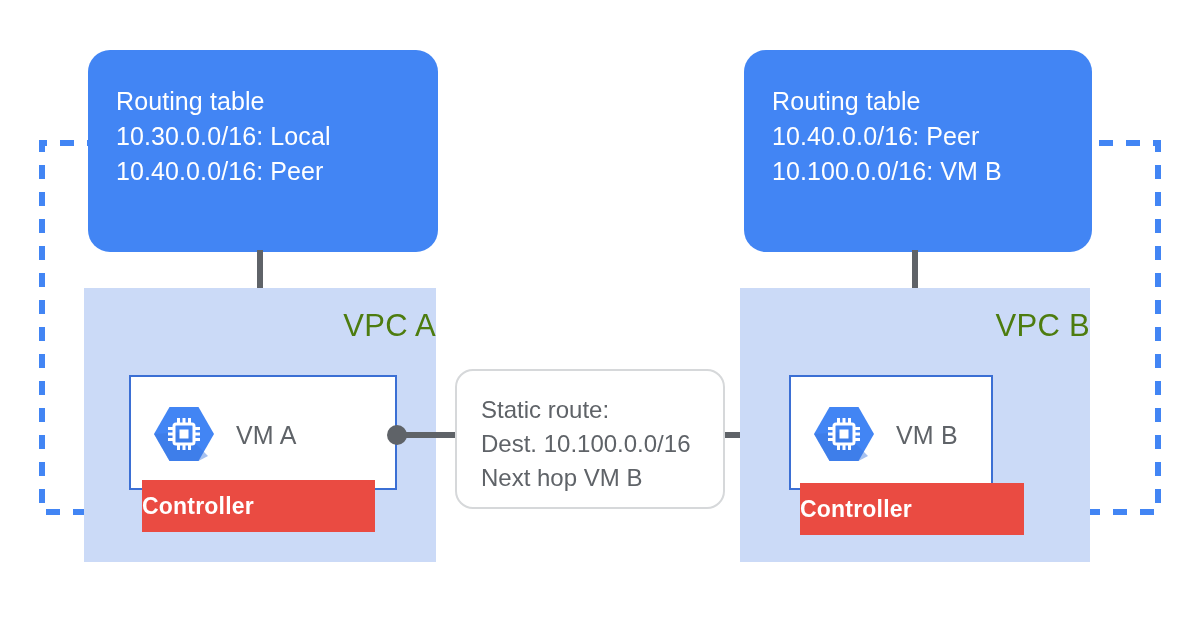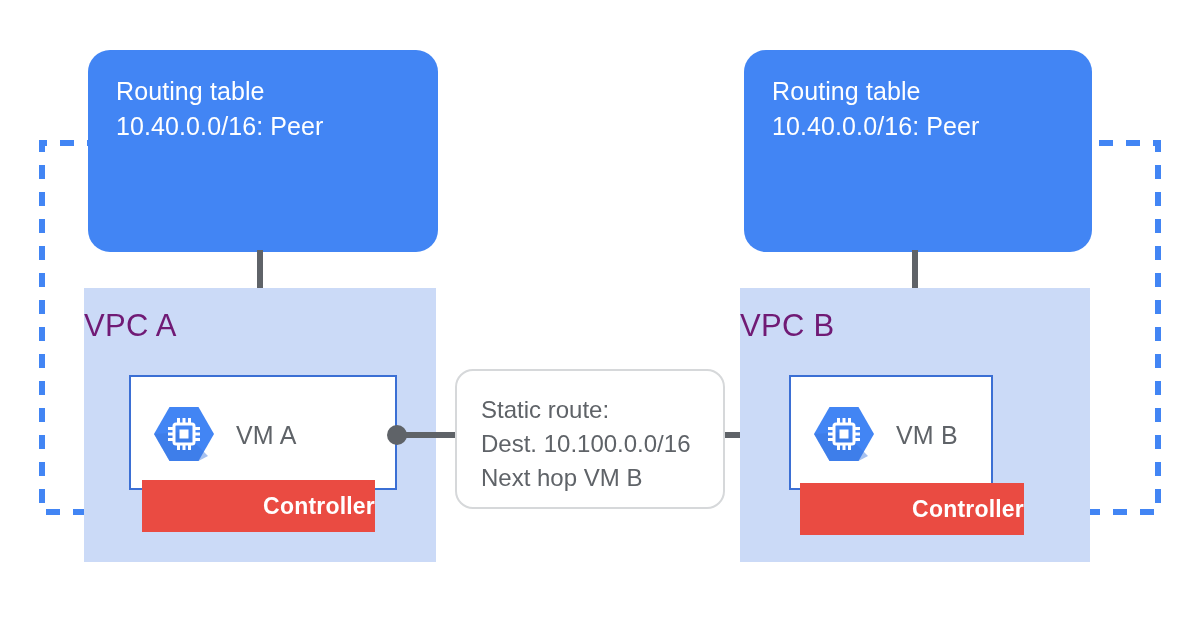--- a/index.html
+++ b/index.html
@@ -19,38 +19,38 @@
     overflow: hidden;
   }
   .abs { position: absolute; }
 
   
   .routing-card {
     background: #4285F4;
     border-radius: 22px;
     color: #ffffff;
     box-sizing: border-box;
-    padding: 24px 28px 0 28px;
+    padding: 34px 28px 0 28px;
   }
   .routing-card .rt-line {
     font-size: 25px;
     line-height: 35px;
     letter-spacing: 0.1px;
     white-space: nowrap;
     color: #ffffff;
   }
 
   
   .vpc-box {
     background: #CBDAF7;
   }
   .vpc-label {
     font-size: 31px;
-    color: #701a75;
-    text-align: left;
+    color: #4d7c0f;
+    text-align: right;
     letter-spacing: 0.3px;
   }
 
   
   .vconnector {
     background: #5F6368;
     width: 6px;
   }
 
   
@@ -68,21 +68,21 @@
     width: 64px;
     height: 64px;
   }
   .vm-icon-wrap svg { display: block; }
 
   
   .controller-bar {
     background: #EA4B42;
     display: flex;
     align-items: center;
-    justify-content: flex-end;
+    justify-content: flex-start;
   }
   .controller-label {
     color: #ffffff;
     font-size: 23px;
     font-weight: bold;
     letter-spacing: 0.2px;
   }
 
   
   .static-callout {
@@ -118,20 +118,21 @@
 
   <div class="abs" style="left:980px; top:130px; width:190px; height:400px;">
     <svg class="dashed-svg" width="190" height="400" viewBox="0 0 190 400">
       <path d="M 65 13 L 178 13 L 178 382 L 95 382" fill="none" stroke="#4285F4" stroke-width="6" stroke-dasharray="14 13" stroke-linecap="butt"></path>
       <path d="M 94 366 L 65 382 L 94 398 Z" fill="#4285F4"></path>
     </svg>
   </div>
 
   <div class="abs routing-card" style="left:88px; top:50px; width:350px; height:202px;">
     <div class="rt-line">Routing table</div>
+    <div class="rt-line">10.30.0.0/16: Local</div>
     <div class="rt-line">10.40.0.0/16: Peer</div>
   </div>
 
   <div class="abs vconnector" style="left:257px; top:250px; height:40px;"></div>
 
   <div class="abs vpc-box" style="left:84px; top:288px; width:352px; height:274px;">
     <div class="vpc-label abs" style="left:0; top:20px; width:352px;">VPC A</div>
   </div>
 
   <div class="abs vm-box" style="left:129px; top:375px; width:268px; height:115px;padding-left:6px;">
@@ -174,20 +175,21 @@
 
   <div class="abs static-callout" style="left:455px; top:369px; width:270px; height:140px;">
     <div class="sr-line">Static route:</div>
     <div class="sr-line">Dest. 10.100.0.0/16</div>
     <div class="sr-line">Next hop VM B</div>
   </div>
 
   <div class="abs routing-card" style="left:744px; top:50px; width:348px; height:202px;">
     <div class="rt-line">Routing table</div>
     <div class="rt-line">10.40.0.0/16: Peer</div>
+    <div class="rt-line">10.100.0.0/16: VM B</div>
   </div>
 
   <div class="abs vconnector" style="left:912px; top:250px; height:40px;"></div>
 
   <div class="abs vpc-box" style="left:740px; top:288px; width:350px; height:274px;">
     <div class="vpc-label abs" style="left:0; top:20px; width:350px;">VPC B</div>
   </div>
 
   <div class="abs vm-box" style="left:789px; top:375px; width:204px; height:115px;">
     <div class="abs vm-icon-wrap" style="left:21px; top:25px;">

